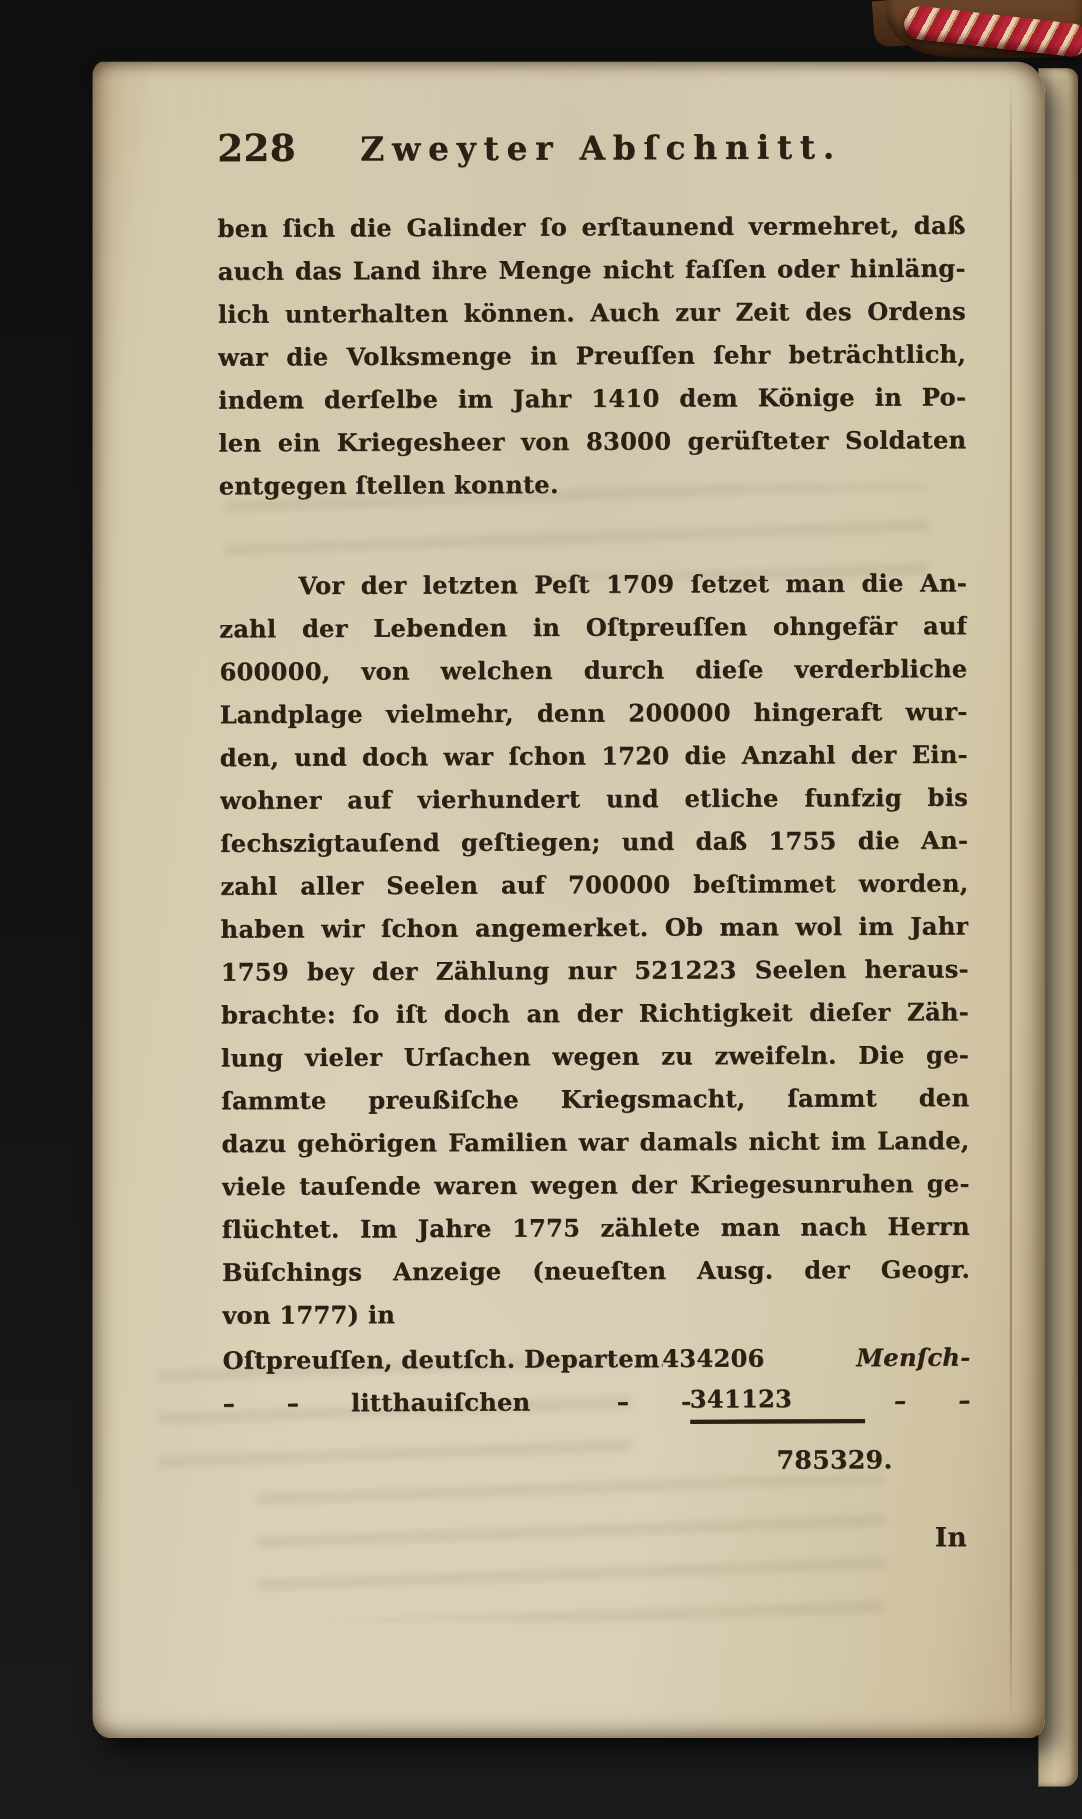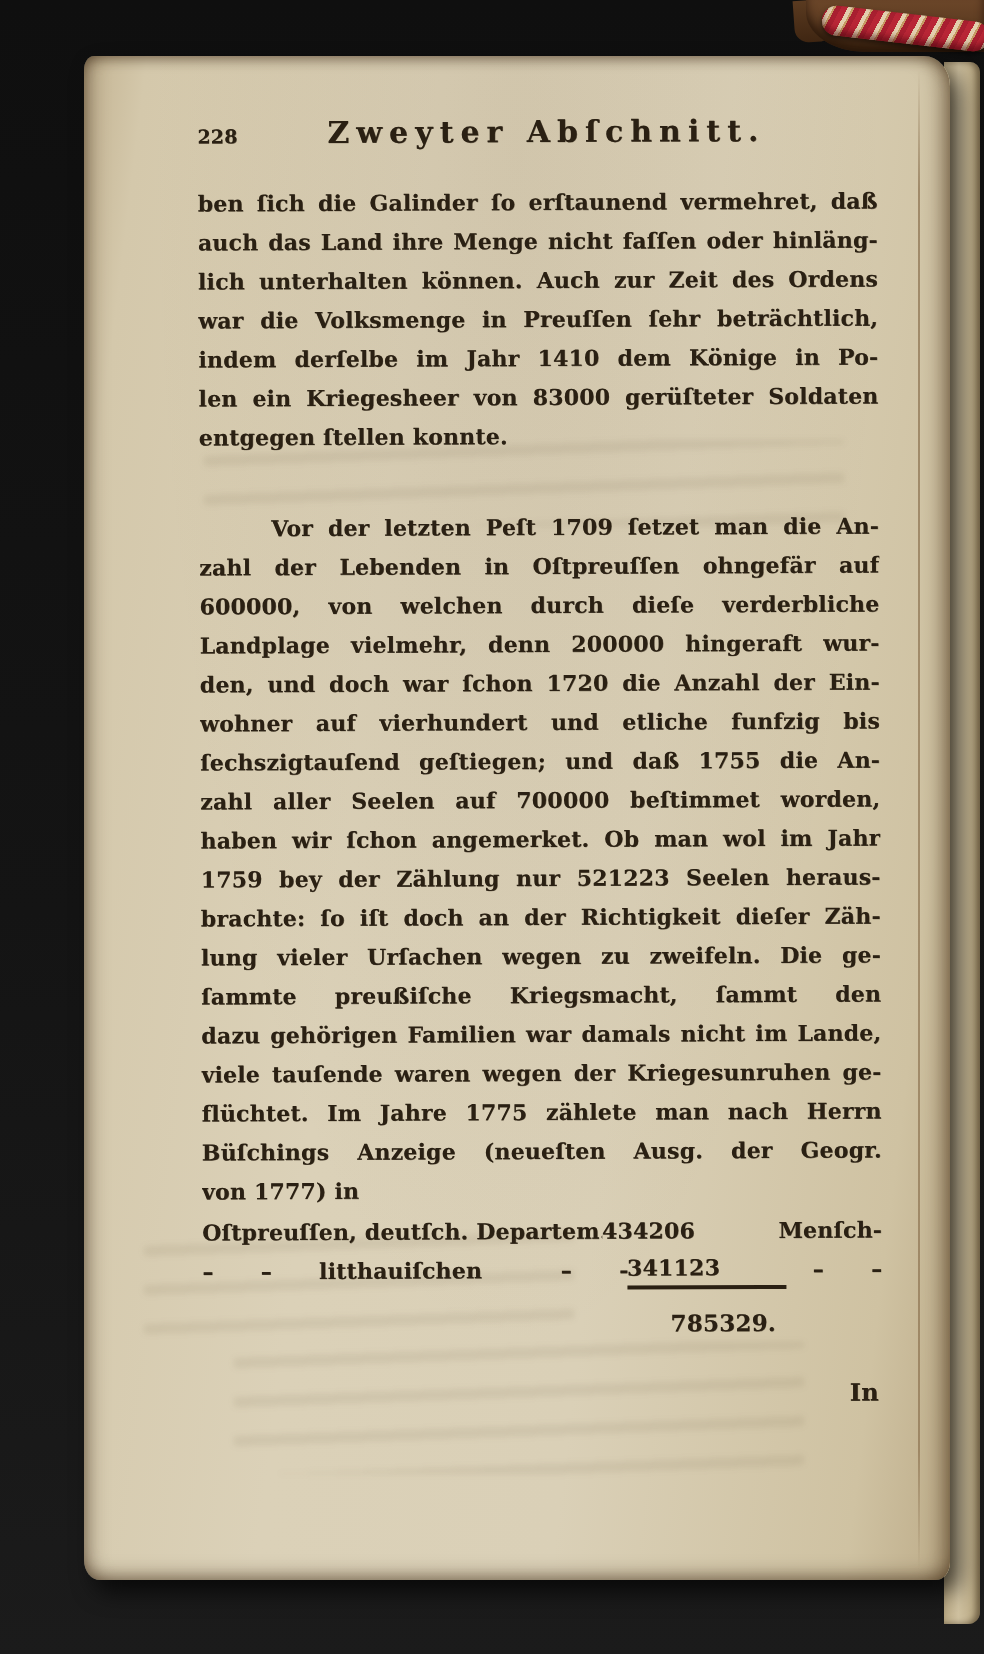--- a/index.html
+++ b/index.html
@@ -61,38 +61,38 @@
   .ghost-2{left:60px;top:1174px;width:430px;height:112px;}
   .ghost-3{left:150px;top:1286px;width:570px;height:132px;}
 
   .content{
     position:absolute;left:116px;top:0;width:680px;
     color:#2a2013;transform:rotate(-0.25deg);
     font-weight:700;letter-spacing:.2px;
     text-shadow:.4px .3px .5px rgba(42,30,14,.55);
   }
   .header-row{display:flex;align-items:baseline;margin-top:58px;}
-  .page-number{width:86px;font-size:19px;}
+  .page-number{width:86px;font-size:34px;}
   .header-title{flex:1;text-align:center;font-size:30px;letter-spacing:7px;transform:translateX(-34px);}
 
   .line{height:39px;line-height:39px;font-size:22px;text-align:justify;text-align-last:justify;overflow:hidden;}
   .line.last{text-align-last:left;}
   .line.indent{padding-left:72px;}
   .para-1{margin-top:34px;}
   .para-2{margin-top:52px;}
 
   .pop-table{margin-top:2px;font-size:22px;}
   .t-row{display:flex;height:39px;line-height:39px;}
   .t-label{width:468px;white-space:pre;overflow:hidden;}
   .t-value{width:176px;text-align:left;}
   .t-value.underlined{border-bottom:4px solid #2a2013;height:35px;line-height:35px;}
-  .t-suffix{flex:1;padding-left:26px;white-space:pre;}
+  .t-suffix{flex:1;padding-left:26px;white-space:pre;font-style:italic;}
   .t-total-row{display:flex;margin-top:14px;height:39px;line-height:39px;}
   .t-total-spacer{width:468px;}
-  .t-total{width:176px;font-size:23px;}
+  .t-total{width:176px;text-align:center;font-size:23px;}
 
   .catchword-row{margin-top:36px;text-align:right;padding-right:4px;font-size:24px;}
 </style>
 </head>
 <body>
 
 <div class="fore-edge"></div>
 <div class="binding-tab"></div>
 <div class="binding-leather"></div>
 <div class="headband"></div>

